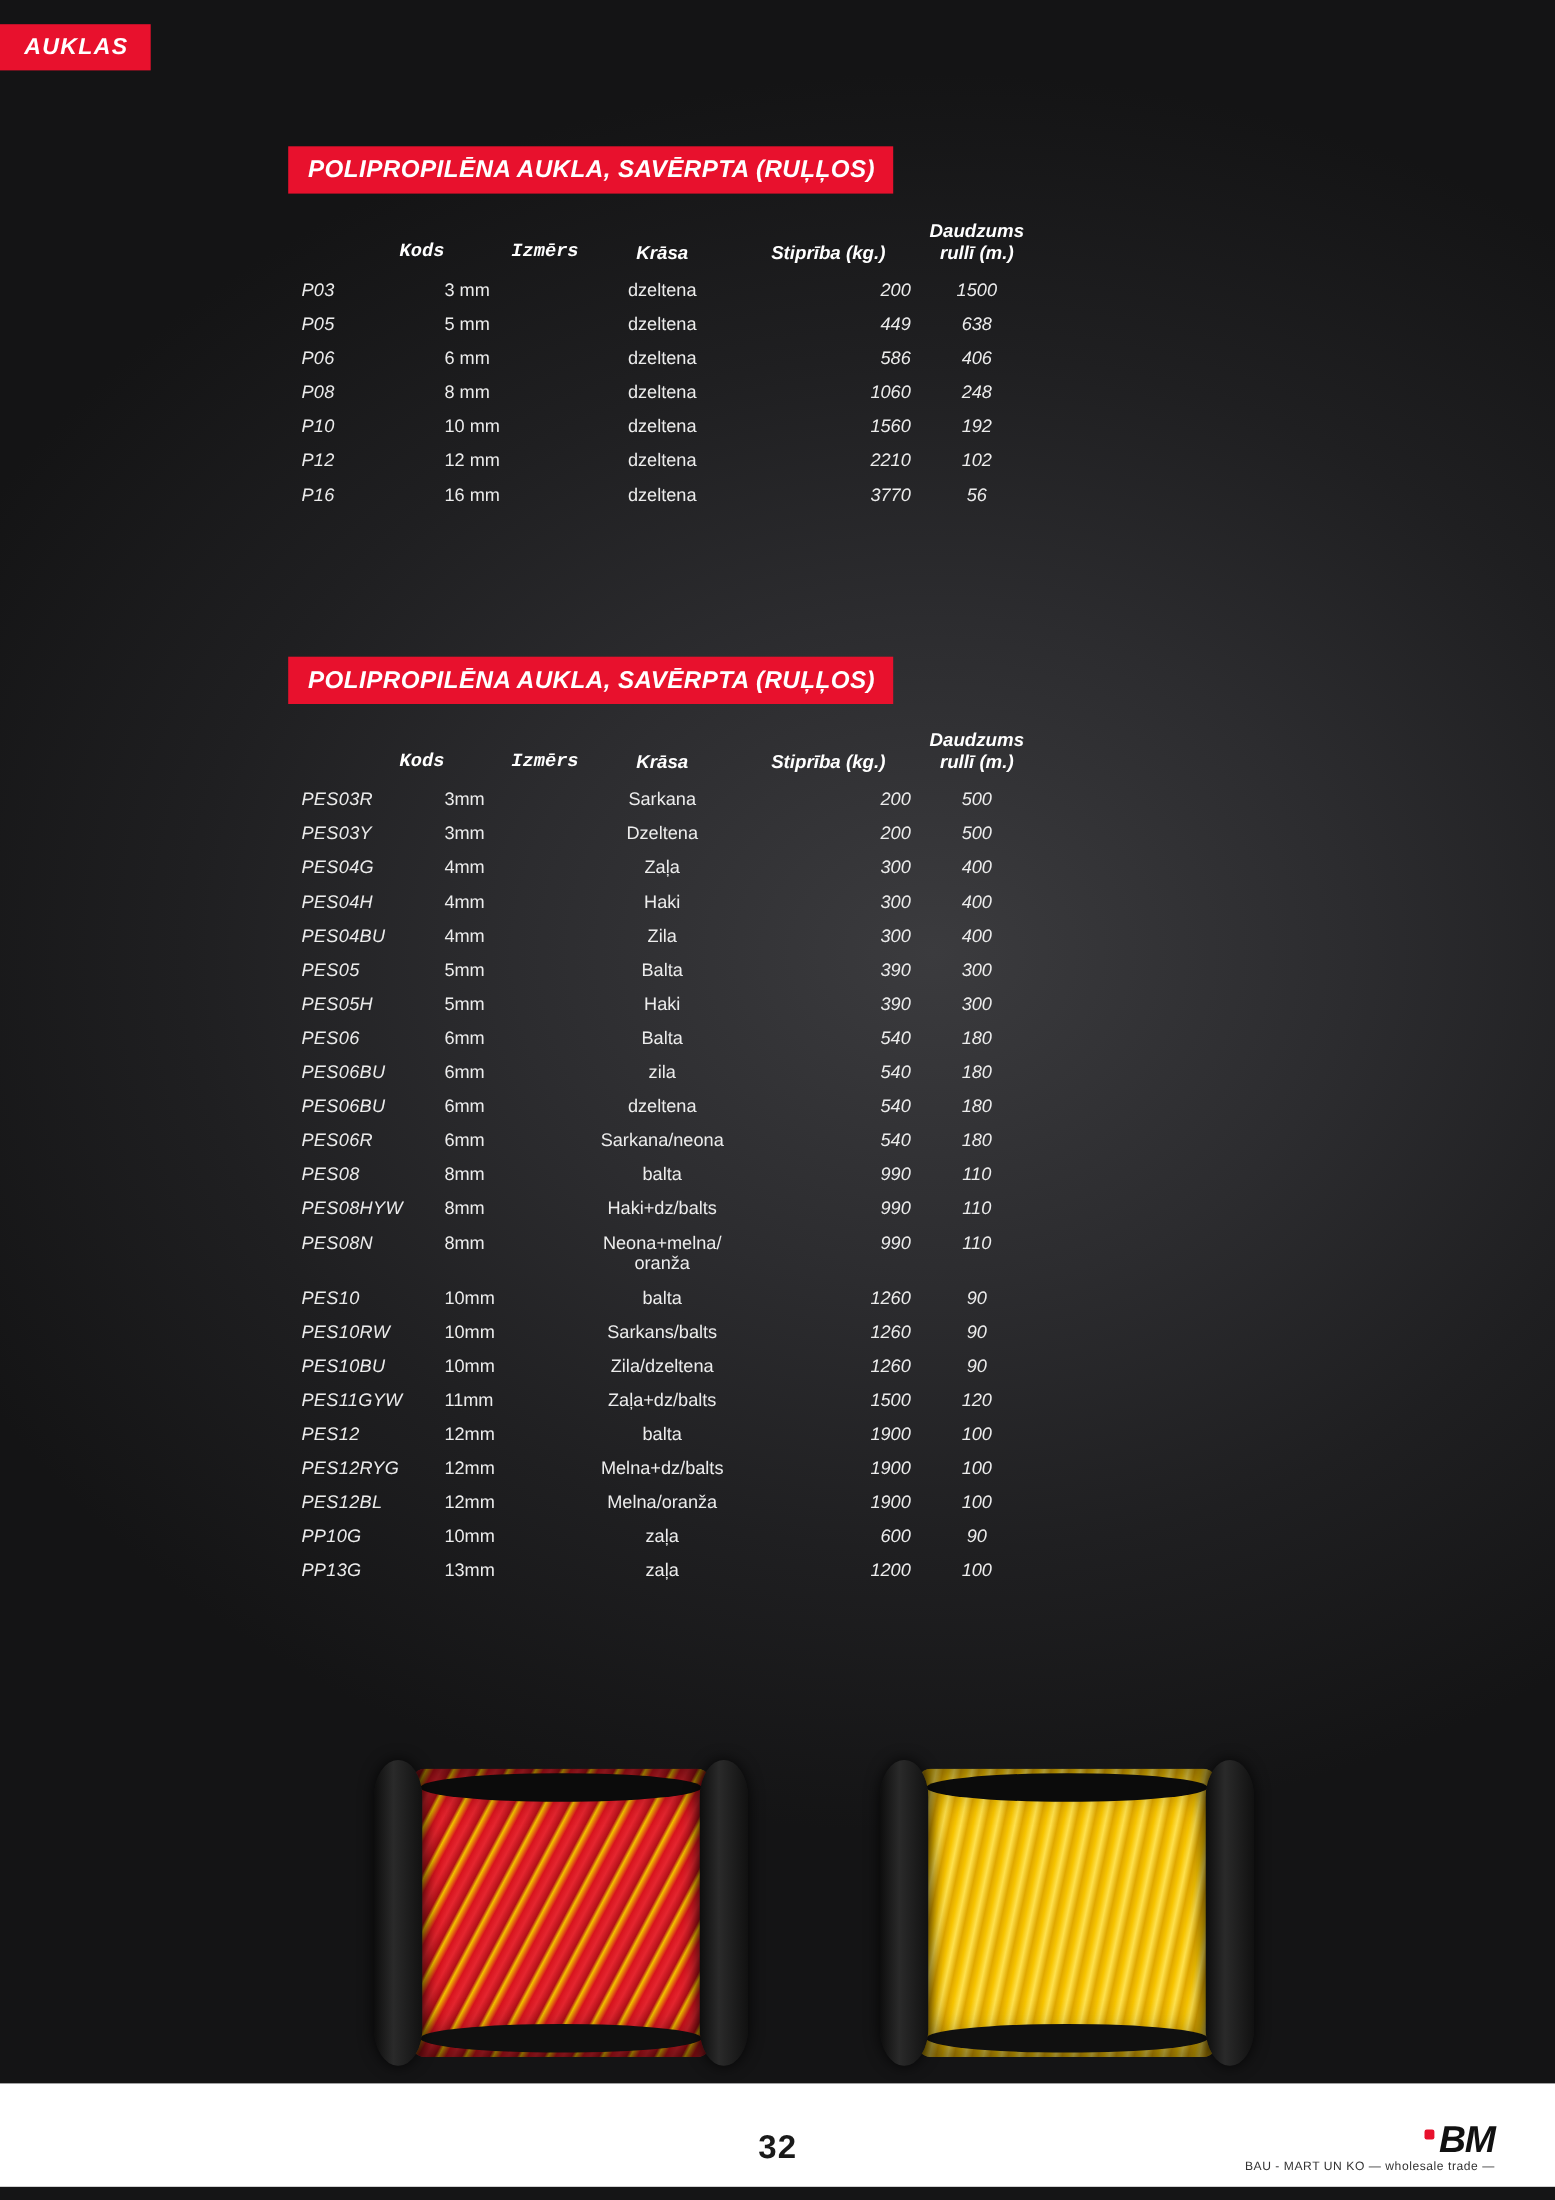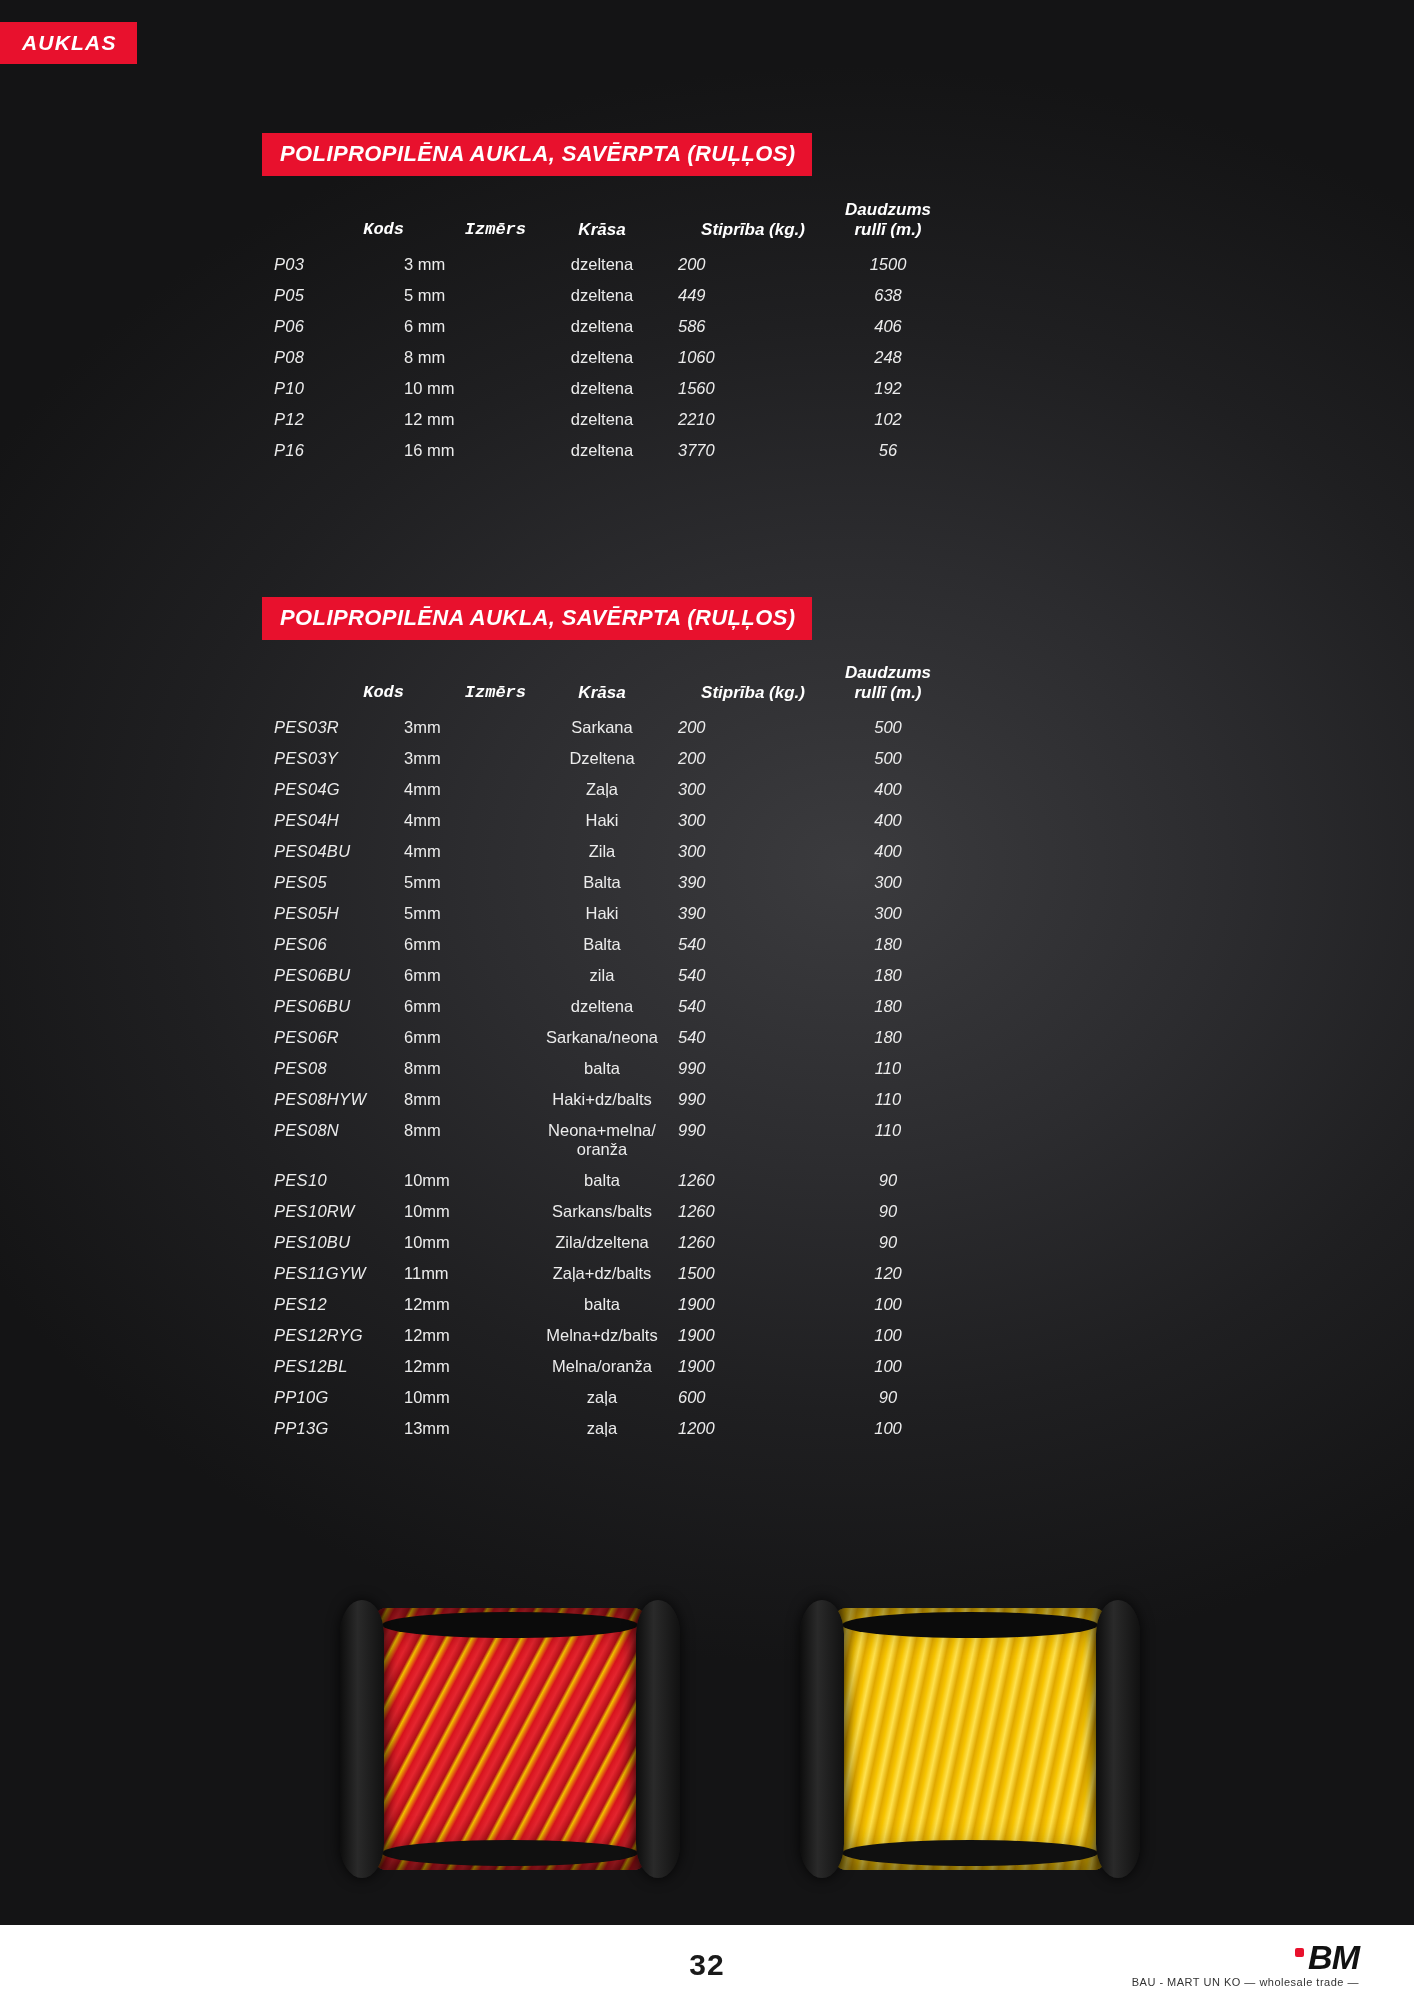--- a/index.html
+++ b/index.html
@@ -22,22 +22,22 @@
   }
   .dark-area {
     position: absolute;
     left: 0; top: 0; right: 0;
     height: 1925px;
     background:
       radial-gradient(ellipse 1000px 800px at 60% 45%, #3b3b3e 0%, #2c2c2f 38%, #1f1f21 68%, #141415 100%);
   }
   .footer-band {
     position: absolute;
-    left: 0; right: 0; bottom: 0;
-    height: 75px;
+    left: 0; right: 0; bottom: 12px;
+    height: 94px;
     background: #ffffff;
   }
 
   
   .section-tab {
     position: absolute;
     left: 0;
     top: 22px;
     background: #e8112d;
     color: #ffffff;
@@ -79,21 +79,21 @@
   }
   .rope-table td {
     font-size: 16.5px;
     color: #ececec;
     padding: 6px 0 6px 0;
     vertical-align: top;
   }
   .col-kods   { width: 130px; text-align: left; font-style: italic; }
   .col-izmers { width: 122px; text-align: left; }
   .col-krasa  { width: 152px; text-align: center; }
-  .col-stipriba { width: 150px; text-align: left; font-style: italic; }
+  .col-stipriba { width: 150px; text-align: right; font-style: italic; }
   .col-daudzums { width: 120px; text-align: center; font-style: italic; }
 
   .rope-table th.col-kods,
   .rope-table th.col-izmers { text-align: right; font-family: Liberation Mono, monospace; }
   .rope-table th.col-krasa,
   .rope-table th.col-stipriba,
   .rope-table th.col-daudzums { text-align: center; }
 
   .rope-table td.col-kods { letter-spacing: 0.3px; margin-left: 16px; }
   .rope-table td.col-stipriba,

